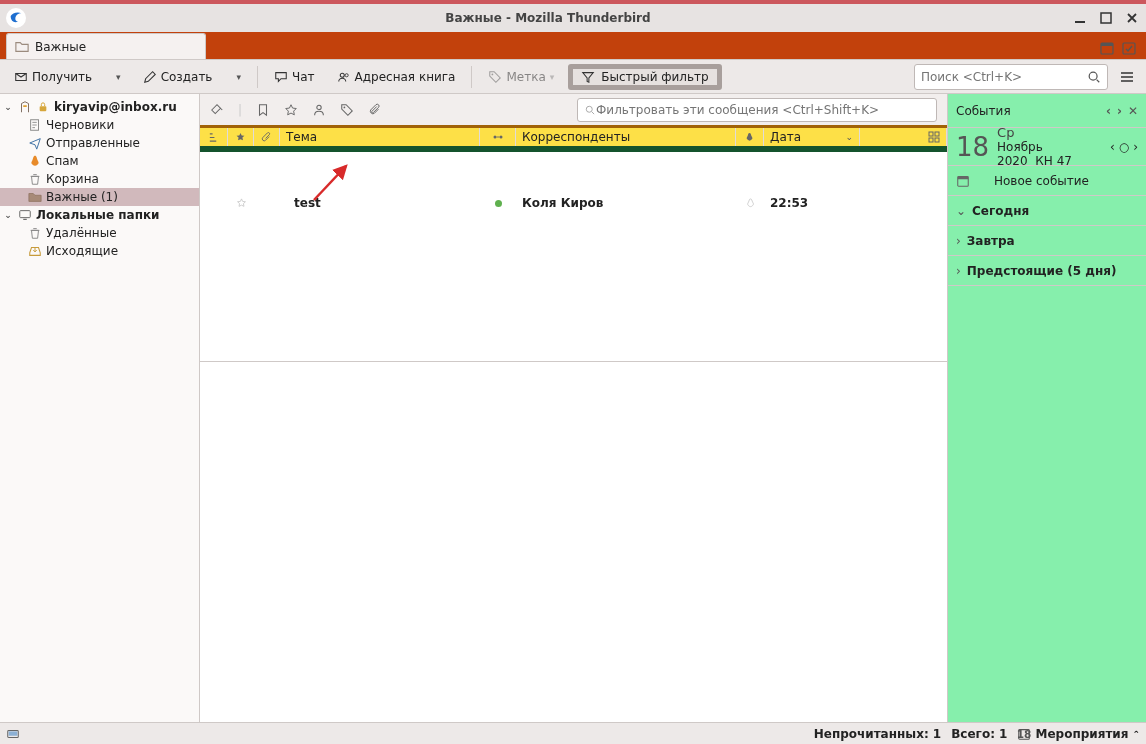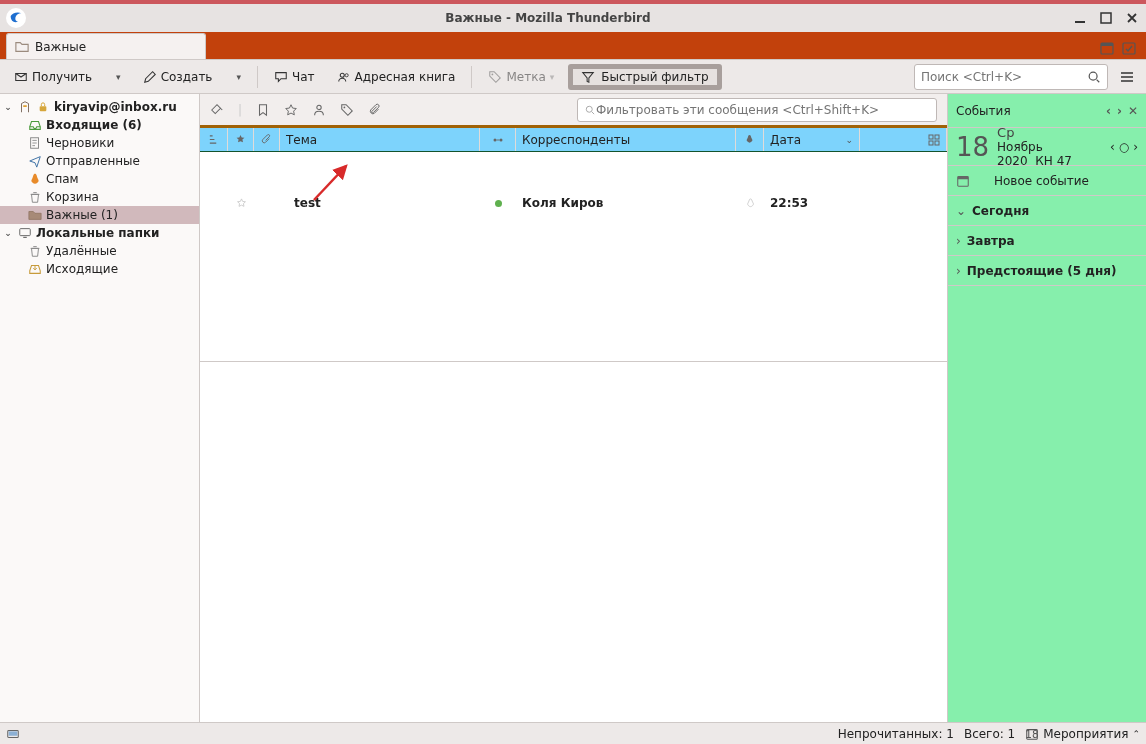--- a/index.html
+++ b/index.html
@@ -30,21 +30,21 @@
   .tree-item.lvl1 { padding-left: 28px; }
   .tree-item.bold { font-weight: bold; }
   .tree-item.selected { background: #d1b9bc; }
   .twisty { width: 12px; text-align: center; font-size: 9px; color: #555; }
   .fi { width: 14px; height: 14px; display: inline-flex; align-items: center; justify-content: center; }
   .main { flex: 1; display: flex; flex-direction: column; border-right: 1px solid #cfc9c7; }
   .qfbar { height: 34px; border-bottom: 3px solid #a16207; display: flex; align-items: center; gap: 14px; padding: 0 10px; background: #f2eeed; }
   .qfbar .icn { color: #666; cursor: pointer; }
   .filterbox { flex: 1; max-width: 360px; margin-left: auto; height: 24px; border: 1px solid #bfb8b6; border-radius: 3px; display: flex; align-items: center; padding: 0 6px; background: #fff; }
   .filterbox input { border: none; outline: none; flex: 1; background: transparent; font-size: 12px; }
-  .colhdr { height: 24px; border-bottom: 1px solid #14532d; display: flex; align-items: center; background: #7dd3fc; font-size: 12px; color: #444; }
+  .colhdr { height: 24px; border-bottom: 6px solid #14532d; display: flex; align-items: center; background: #fde047; font-size: 12px; color: #444; }
   .colhdr > div { height: 100%; display: flex; align-items: center; border-right: 1px solid #e0dbd9; padding: 0 6px; }
   .col-thread{width:28px;justify-content:center;} .col-star{width:26px;justify-content:center;} .col-attach{width:26px;justify-content:center;}
   .col-subj{width:200px;} .col-read{width:36px;justify-content:center;} .col-corr{width:220px;} .col-spam{width:28px;justify-content:center;}
   .col-date{width:96px;} .col-pick{flex:1;justify-content:flex-end;}
   .msgrow { height: 22px; display: flex; align-items: center; font-size: 12px; cursor: pointer; }
   .msgrow.bold { font-weight: bold; margin-top: 40px; }
   .msgrow > div { padding: 0 6px; display:flex; align-items:center; }
   .msgrow .col-subj { padding-left: 14px; }
   .msglist { flex: 0 0 210px; border-bottom: 1px solid #cfc9c7; overflow:auto; background:#fff; position: relative; }
   .preview { flex: 1; background: #fff; }
@@ -55,21 +55,21 @@
   .datebox { height: 38px; border-bottom: 1px solid #cfc9c7; display:flex; align-items:center; padding: 0 8px; gap:8px; }
   .bigday { font-size: 26px; color:#555; }
   .dateinfo { display:flex; flex-direction:column; font-size:11px; color:#666; }
   .dateinfo .wd { font-size:13px; color:#444; }
   .dnav { margin-left:auto; display:flex; gap:4px; color:#777; }
   .dnav span{cursor:pointer;}
   .newevent { height: 30px; border-bottom: 1px solid #cfc9c7; display:flex; align-items:center; padding: 0 8px; gap:24px; color:#555; }
   .evsection { height: 30px; border-bottom: 1px solid #cfc9c7; display:flex; align-items:center; padding: 0 8px; gap:6px; cursor:pointer; }
   .evsection .chev { font-size: 12px; color:#555; }
   .evsection .lbl { font-weight: bold; }
-  .statusbar { height: 22px; border-top: 1px solid #cfc9c7; background:#ede9e8; display:flex; align-items:center; padding: 0 6px; gap:10px; }
+  .statusbar { height: 22px; border-top: 1px solid #cfc9c7; background:#ede9e8; display:flex; align-items:center; padding: 0 6px; gap:10px;font-weight:bold; }
   .statusbar .right { margin-left:auto; display:flex; align-items:center; gap:10px; }
   svg { display:block; }
   .disabled { opacity: 0.5; }
   .arrow-annotation { position:absolute; left:108px; top:8px; pointer-events:none; }
 </style>
 </head>
 <body>
 
 <div class="titlebar">
   <span class="tb-icon">
@@ -192,29 +192,20 @@
             <rect x="6" y="6" width="4" height="2" fill="#e0a030"></rect>
           </svg>
         </span>
       <span class="fi">
           <svg width="10" height="10" viewBox="0 0 12 12">
             <rect x="2" y="5" width="8" height="6" rx="1" fill="#d6a63b"></rect>
             <path d="M4 5V3a2 2 0 014 0v2" fill="none" stroke="#d6a63b" stroke-width="1.2"></path>
           </svg>
         </span>
       <span>kiryavip@inbox.ru</span>
-    </div>
-    <div class="tree-item lvl1 bold">
-      <span class="fi">
-          <svg width="14" height="14" viewBox="0 0 16 16">
-            <path d="M2 10l2-6h8l2 6v3H2z" fill="none" stroke="#4a9b3c" stroke-width="1.2"></path>
-            <path d="M2 10h4l1 2h2l1-2h4" fill="none" stroke="#4a9b3c" stroke-width="1.2"></path>
-          </svg>
-        </span>
-      <span>Входящие (6)</span>
     </div>
     <div class="tree-item lvl1">
       <span class="fi">
           <svg width="14" height="14" viewBox="0 0 16 16">
             <rect x="3" y="2" width="9" height="12" fill="none" stroke="#888" stroke-width="1.1"></rect>
             <path d="M5 5h5M5 8h5M5 11h3" stroke="#888" stroke-width="1"></path>
           </svg>
         </span>
       <span>Черновики</span>
     </div>

